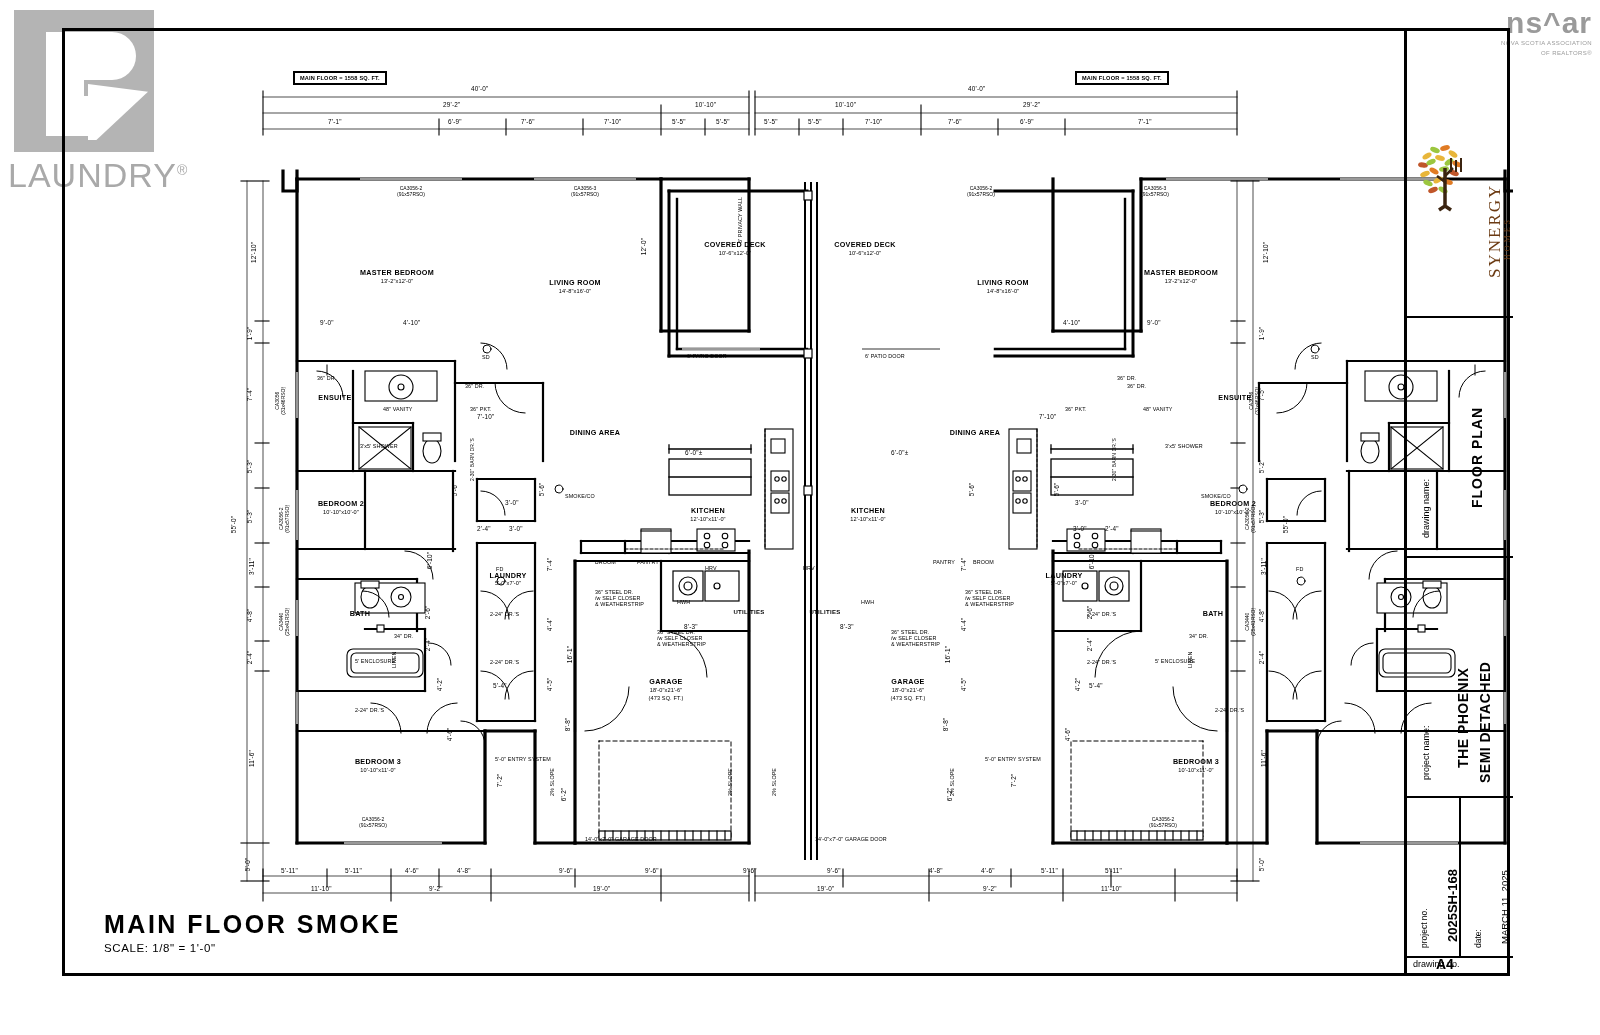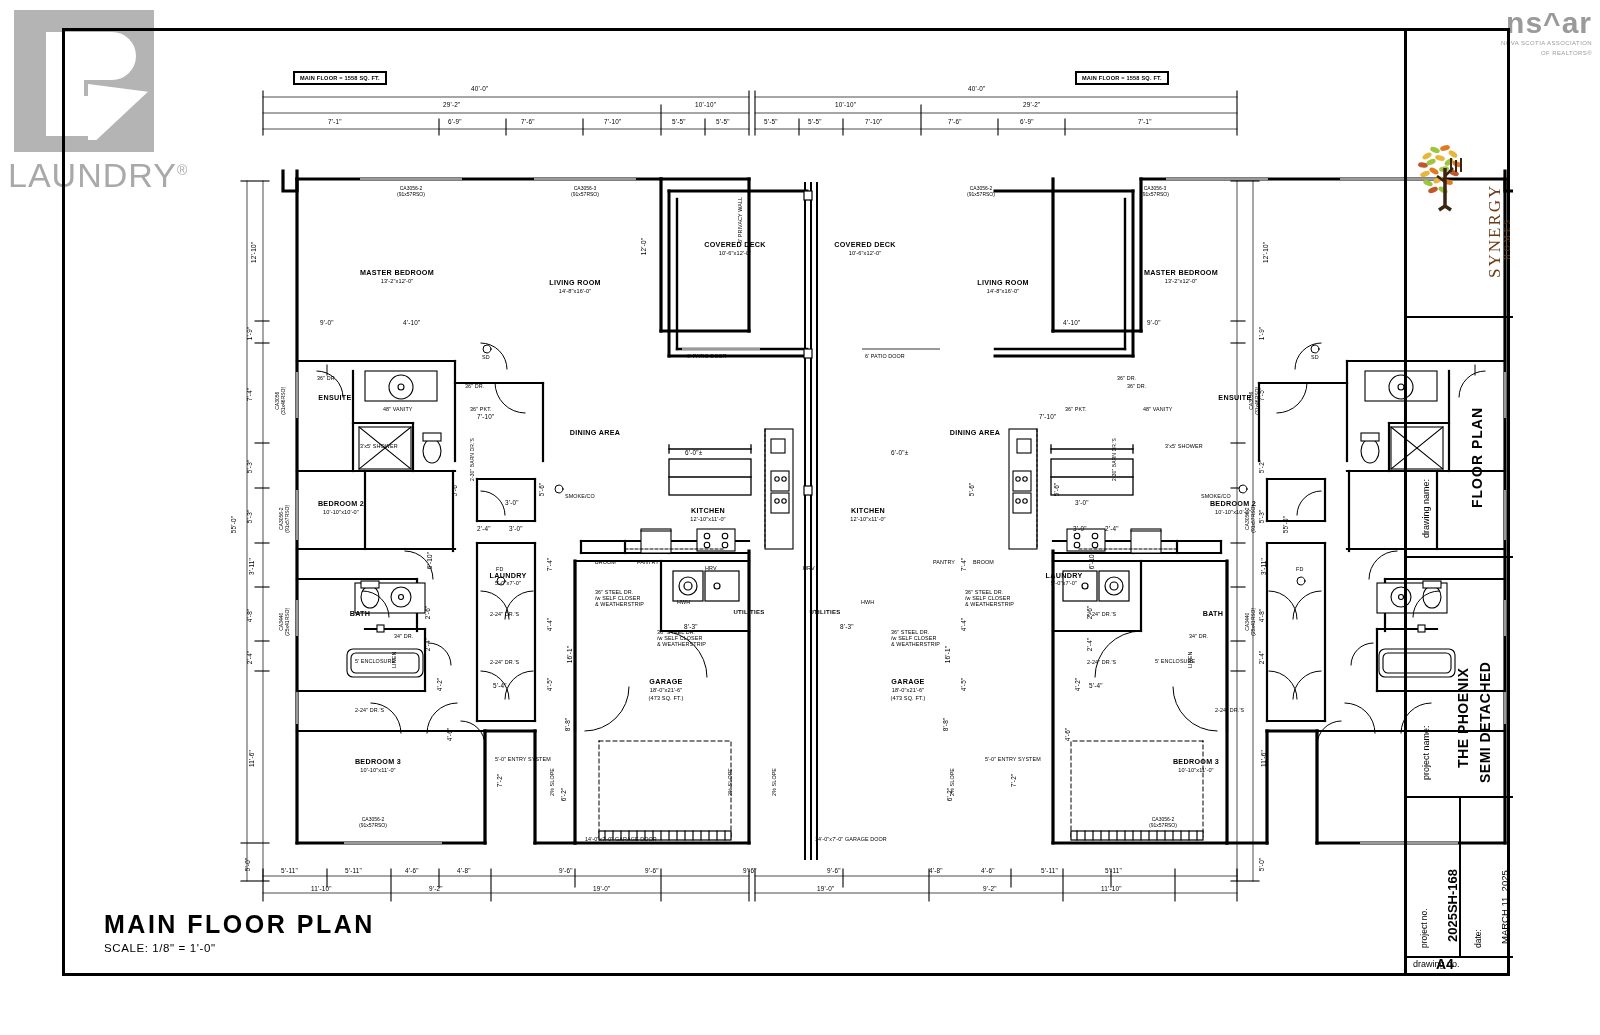--- a/index.html
+++ b/index.html
@@ -993,17 +993,17 @@
       <div class="tb-rot" style="left:92px; top:146px; transform:rotate(-90deg); font-size:9.5px;">MARCH 11, 2025</div>
     </div>
 
     <div class="tb-cell" style="top:930px; height:18px; border-bottom:none;">
       <div style="position:absolute; left:6px; top:1px; font-size:9px;">drawing no.</div>
     </div>
   </div>
   <div style="position:absolute; left:1436px; top:956px; font-size:14px; font-weight:700;">A4</div>
 
   <div id="caption">
-    <div class="ttl">MAIN FLOOR PLAN</div>
+    <div class="ttl">MAIN FLOOR SMOKE</div>
     <div class="scl">SCALE:  1/8" = 1'-0"</div>
   </div>
 
 </div>
 
 </body></html>

